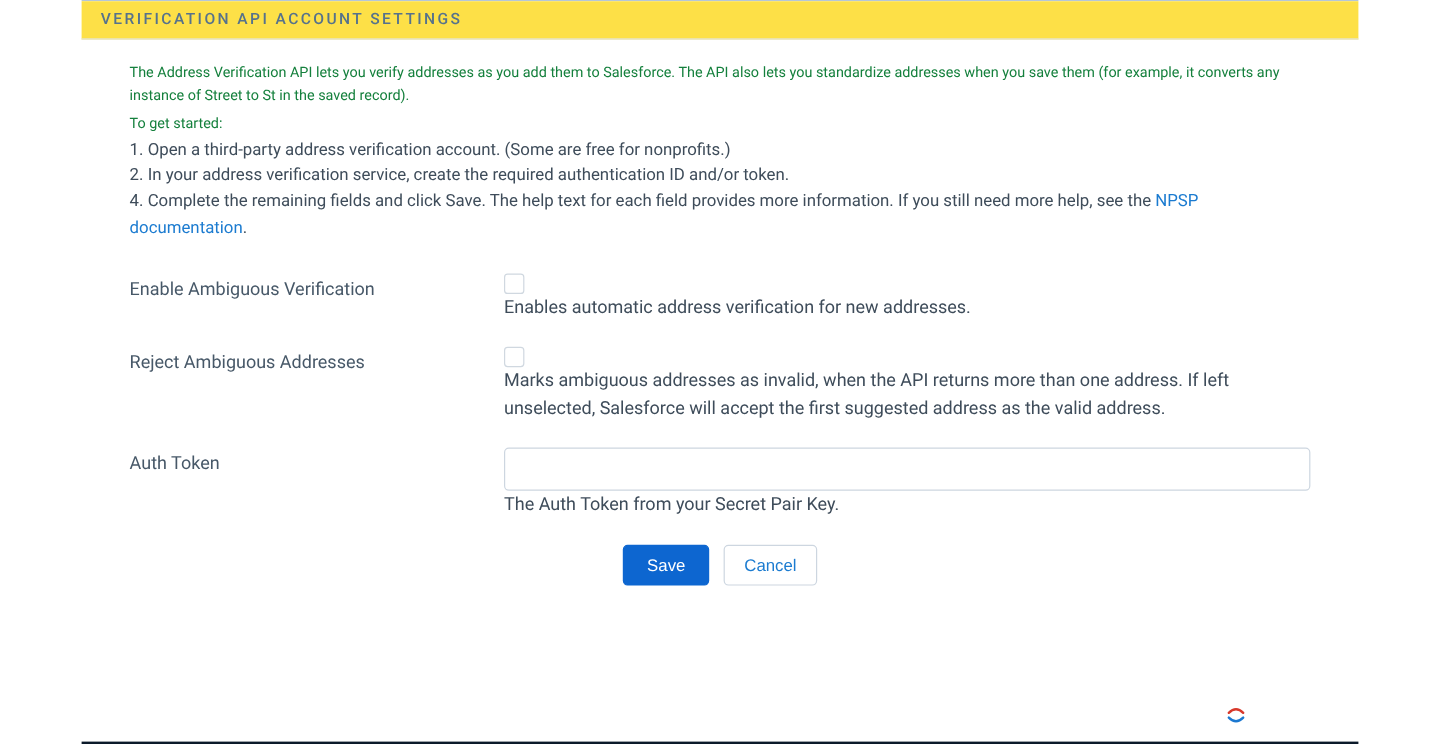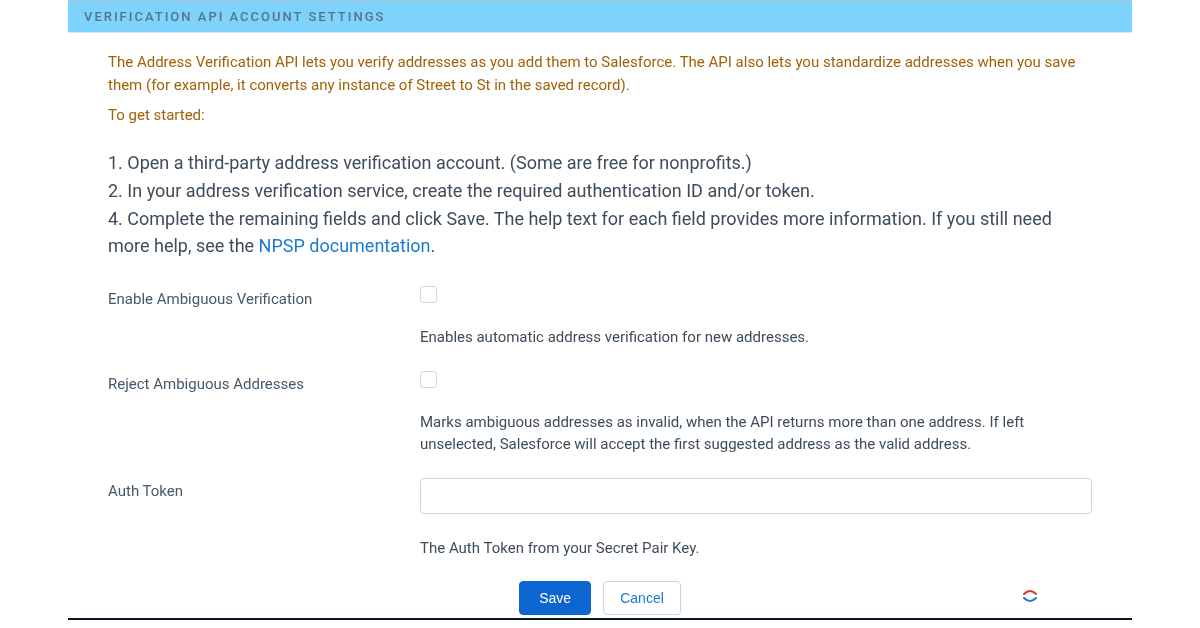--- a/index.html
+++ b/index.html
@@ -19,44 +19,44 @@
     }
     .outer-border-top {
       border-top: 1px solid #b5c6d6;
       margin: 0 68px 0 68px;
     }
     .page-wrap {
       margin: 0 68px;
       background: #ffffff;
     }
     .section-header {
-      background: #7dd3fc;
+      background: #fde047;
       border-bottom: 1px solid #dfe5eb;
       padding: 8px 16px;
       font-size: 13px;
       letter-spacing: 2px;
       color: #56728c;
       font-weight: 500;
       text-transform: uppercase;
     }
     .content {
       padding: 18px 40px 0 40px;
     }
     .intro-text p {
       line-height: 1.55;
-      color: #a16207;
-      font-size: 15px;
+      color: #15803d;
+      font-size: 12px;
     }
     .intro-text p + p {
       margin-top: 6px;
     }
     .steps {
-      margin-top: 22px;
+      margin-top: 2px;
       line-height: 1.55;
-      font-size: 18px;
+      font-size: 14px;
       color: #3e4c5a;
     }
     .steps div {
       margin-top: 0;
     }
     .link {
       color: #1b7bd0;
       text-decoration: none;
       cursor: pointer;
     }
@@ -72,21 +72,21 @@
       width: 312px;
       flex-shrink: 0;
       color: #475868;
       font-size: 15px;
       padding-top: 4px;
     }
     .form-control-area {
       flex: 1;
       display: flex;
       flex-direction: column;
-      gap: 23px;
+      gap: 0;
     }
     .checkbox {
       width: 17px;
       height: 17px;
       border: 1.5px solid #d0d8e0;
       border-radius: 3px;
       background: #ffffff;
       cursor: pointer;
     }
     .help-text {

